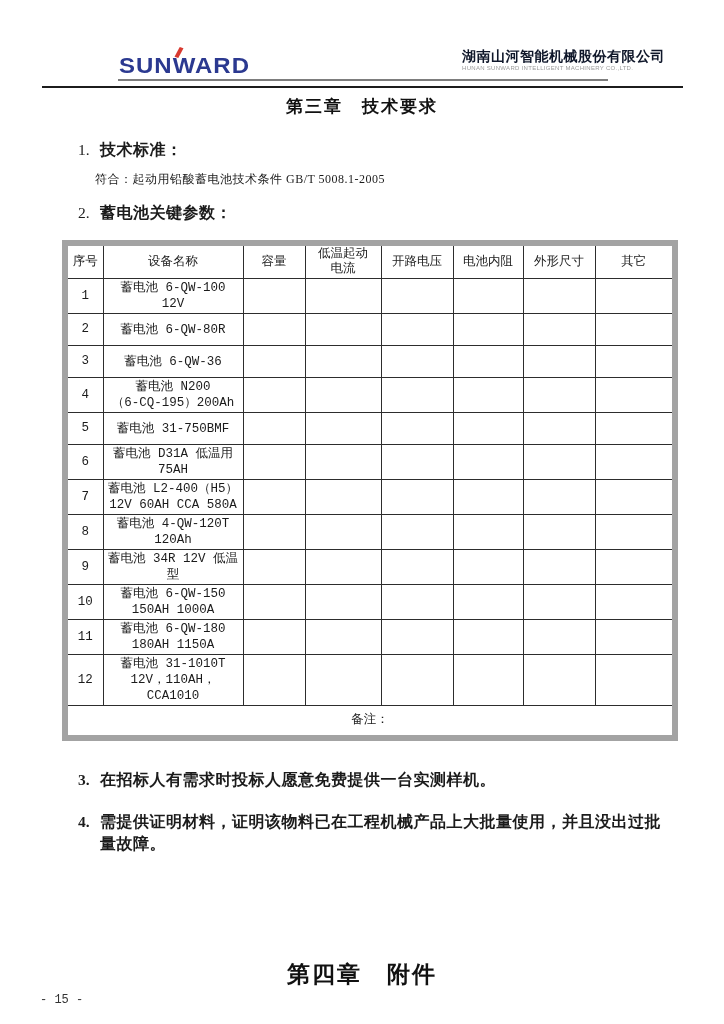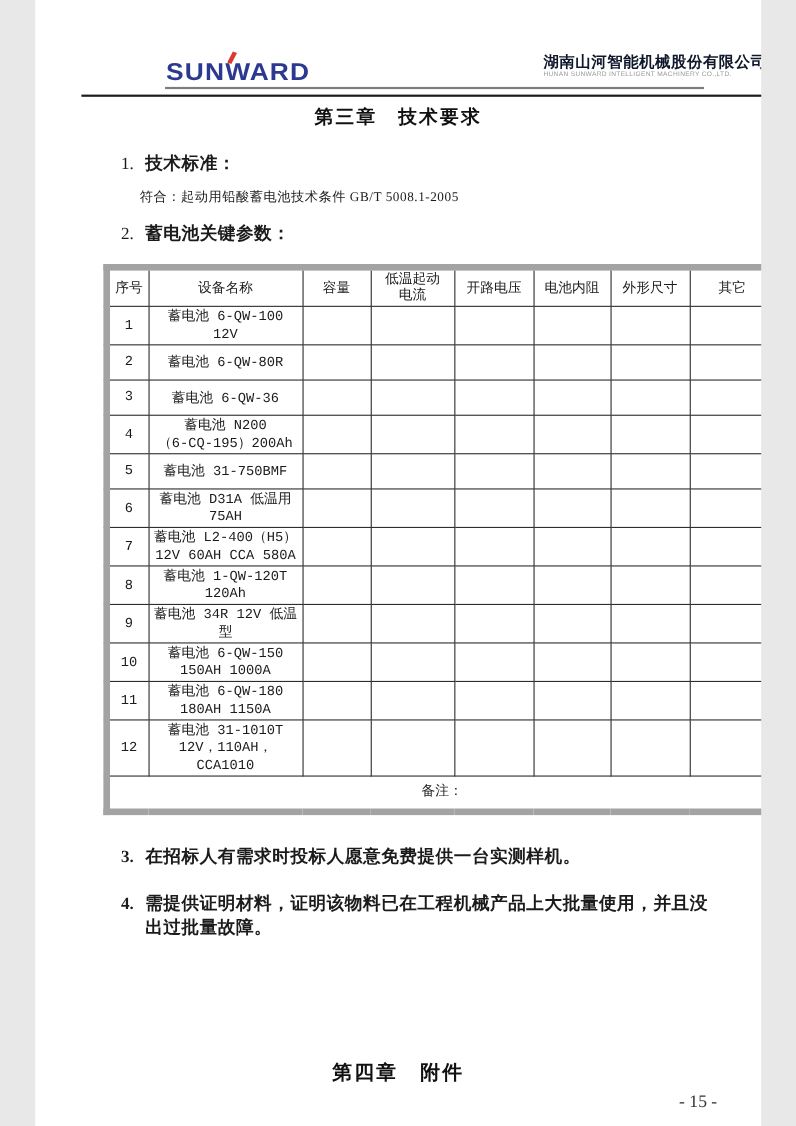--- a/index.html
+++ b/index.html
@@ -1,18 +1,18 @@
 <!DOCTYPE html>
 <html><head>
 <meta charset="utf-8">
 <style>
   * { margin:0; padding:0; box-sizing:border-box; }
   html,body { background:#e8e8e8; }
   .page {
-    width:660px; height:1024px; margin:0 auto; background:#ffffff;
+    width:724px; height:1024px; margin:0 auto; background:#ffffff;
     position:relative; overflow:hidden;
     font-family:"Liberation Serif","DejaVu Serif",serif;
     color:#1b1b1b;
   }
   
   .letterhead { position:absolute; top:0; left:0; width:724px; height:90px; }
   .logo { position:absolute; left:119px; top:52px; height:28px; }
   .logo-text {
     font-family:"Liberation Sans","DejaVu Sans",sans-serif;
     font-weight:700; font-size:24px; letter-spacing:1px;
@@ -68,26 +68,26 @@
   table.spec td { height:32px; }
   td.c-name { font-size:13px; }
   td.c-name .nm { line-height:16px; }
   td.remark {
     text-align:left; vertical-align:top; height:34px;
     font-size:13px; padding:3px 6px;
   }
 
   
   .chapter4-title {
-    margin-top:106px; text-align:center; font-weight:700; font-size:18px;
+    margin-top:106px; text-align:center; font-weight:700; font-size:23px;
     line-height:28px; letter-spacing:2px; color:#111;
   }
   .page-number {
-    margin-top:4px; text-align:right; font-size:16px; color:#333;
-    font-family:Liberation Serif, serif;
+    margin-top:4px; text-align:left; font-size:12px; color:#333;
+    font-family:Liberation Mono, monospace;
   }
 </style>
 </head>
 <body>
 
 <div class="page">
 
   <div class="letterhead">
     <div class="logo">
       <span class="logo-text">SUNWARD</span>
@@ -243,21 +243,21 @@
         <td></td>
             <td></td>
             <td></td>
             <td></td>
             <td></td>
             <td></td>
       </tr>
       <tr>
         <td>8</td>
         <td class="c-name">
-              <div class="nm">蓄电池 1-QW-120T</div>
+              <div class="nm">蓄电池 4-QW-120T</div>
               <div class="nm">120Ah</div>
             </td>
         <td></td>
             <td></td>
             <td></td>
             <td></td>
             <td></td>
             <td></td>
       </tr>
       <tr>

